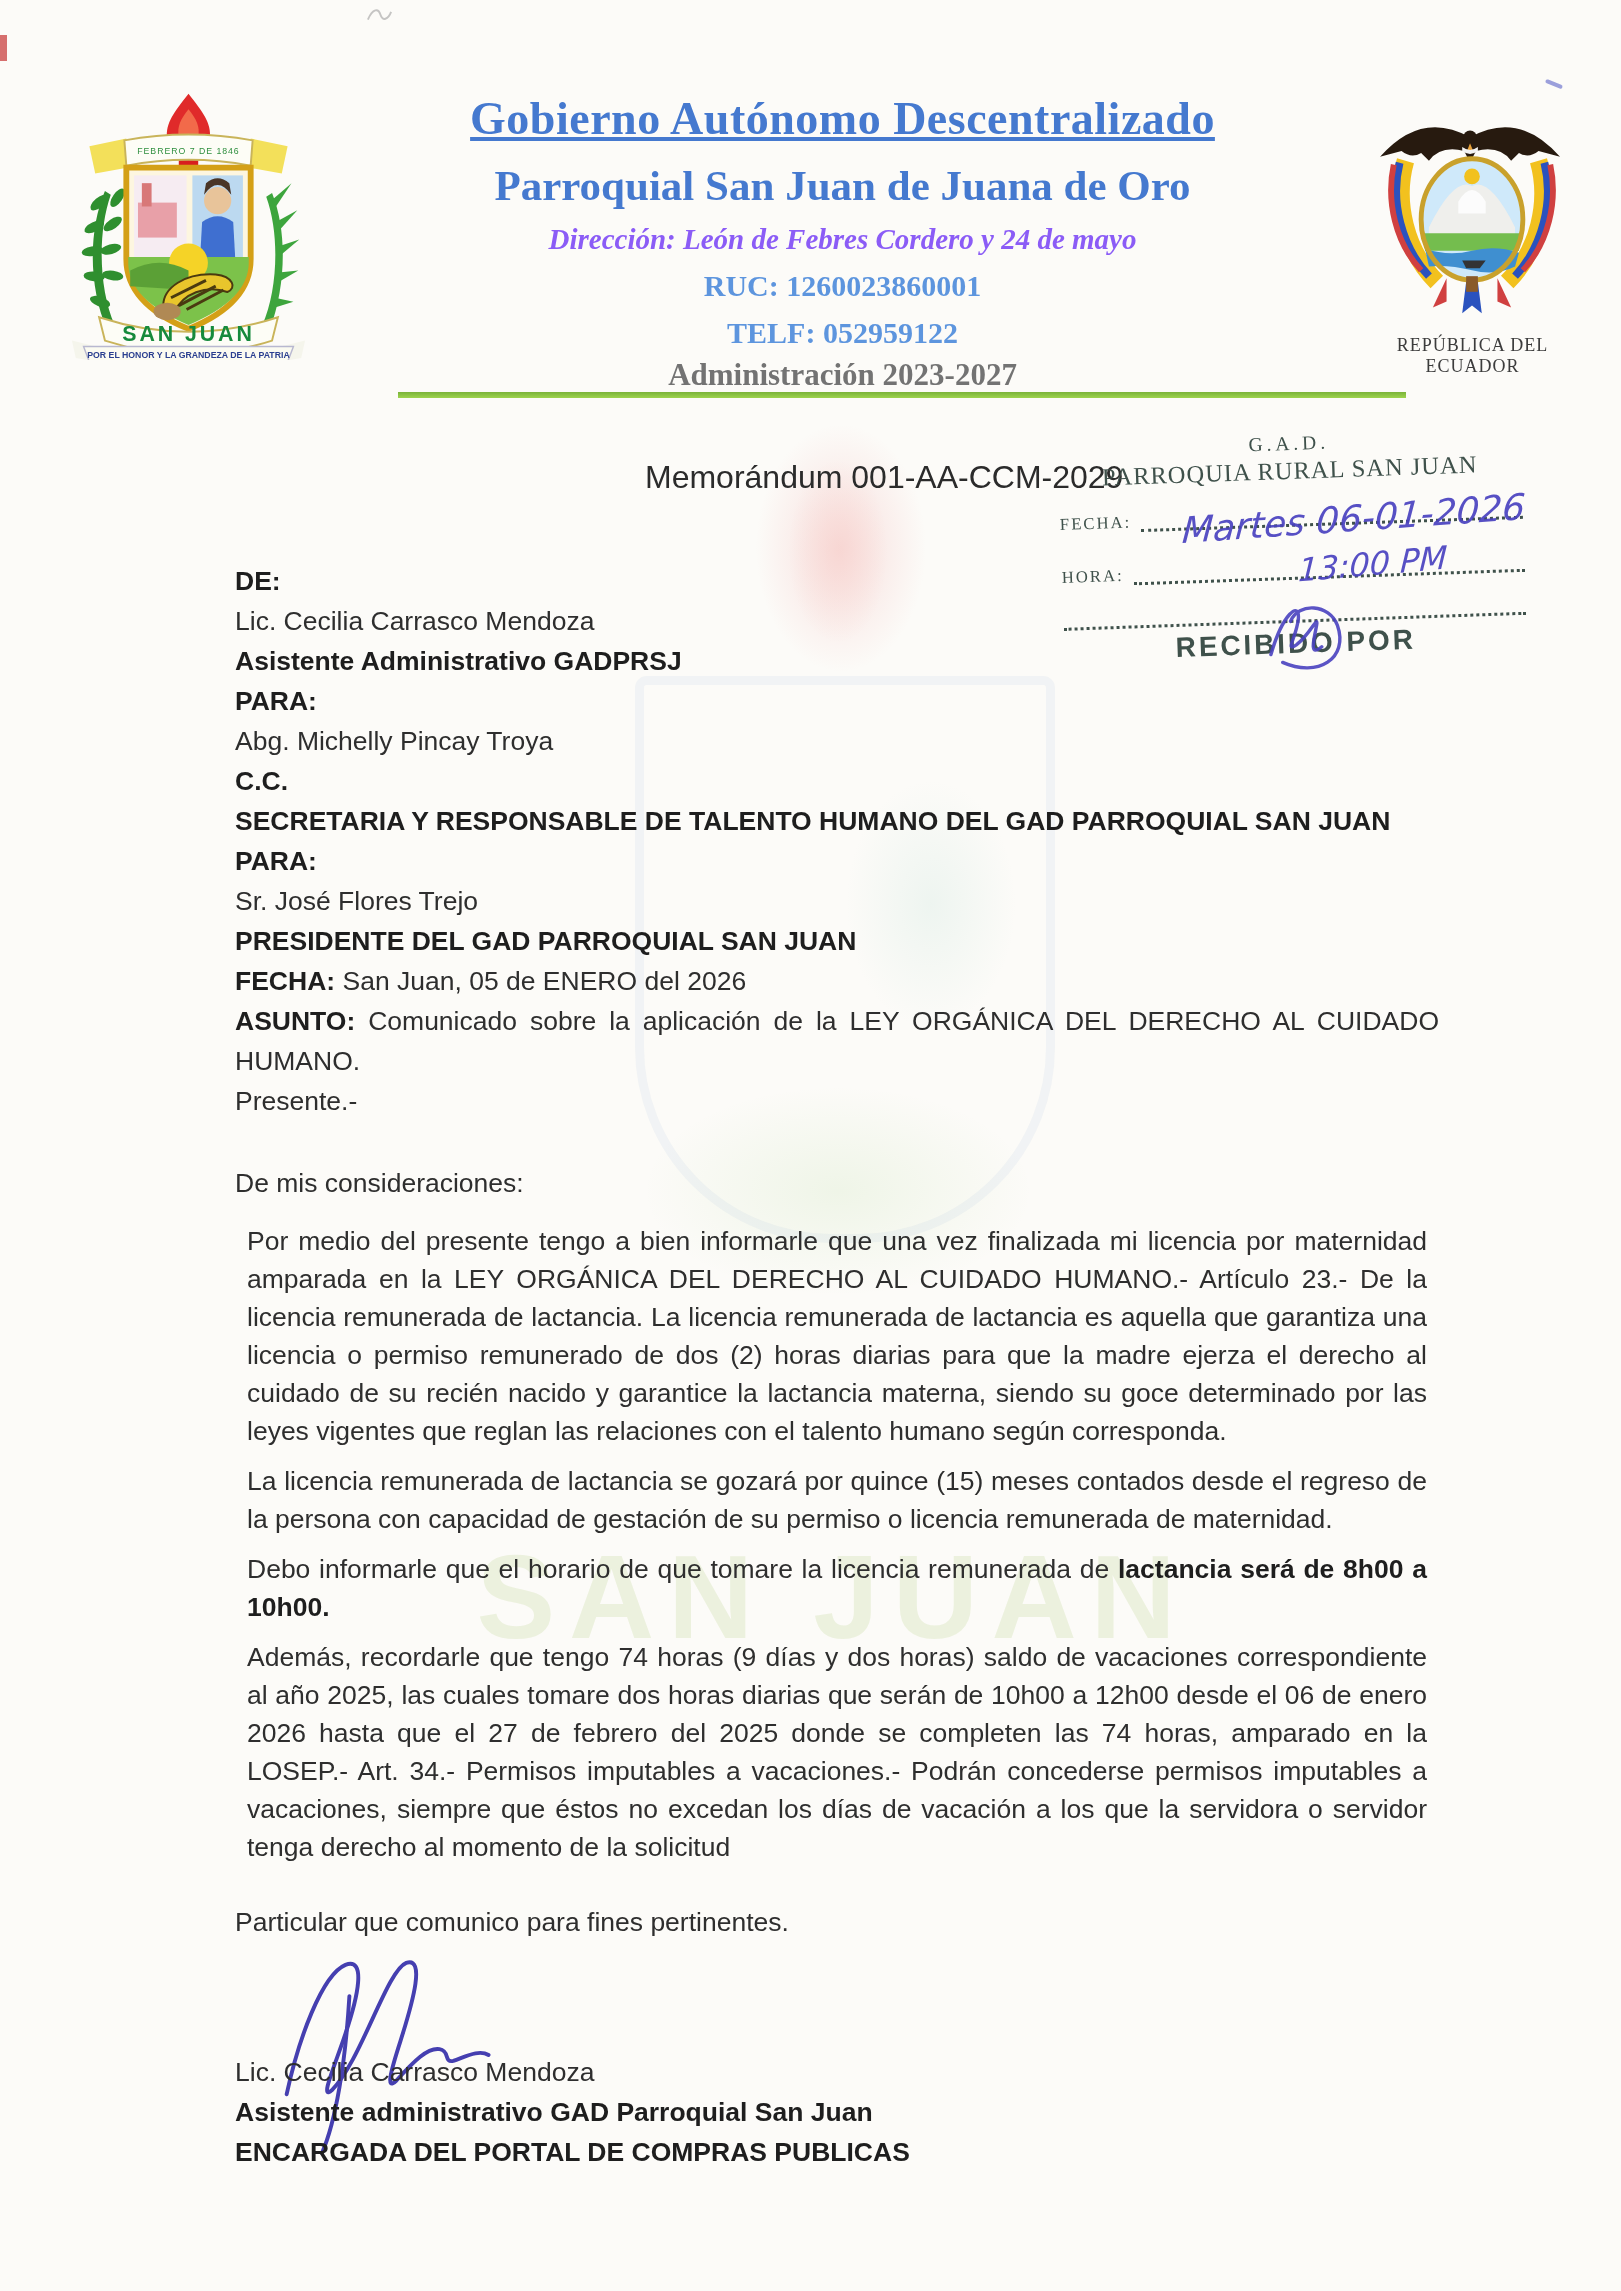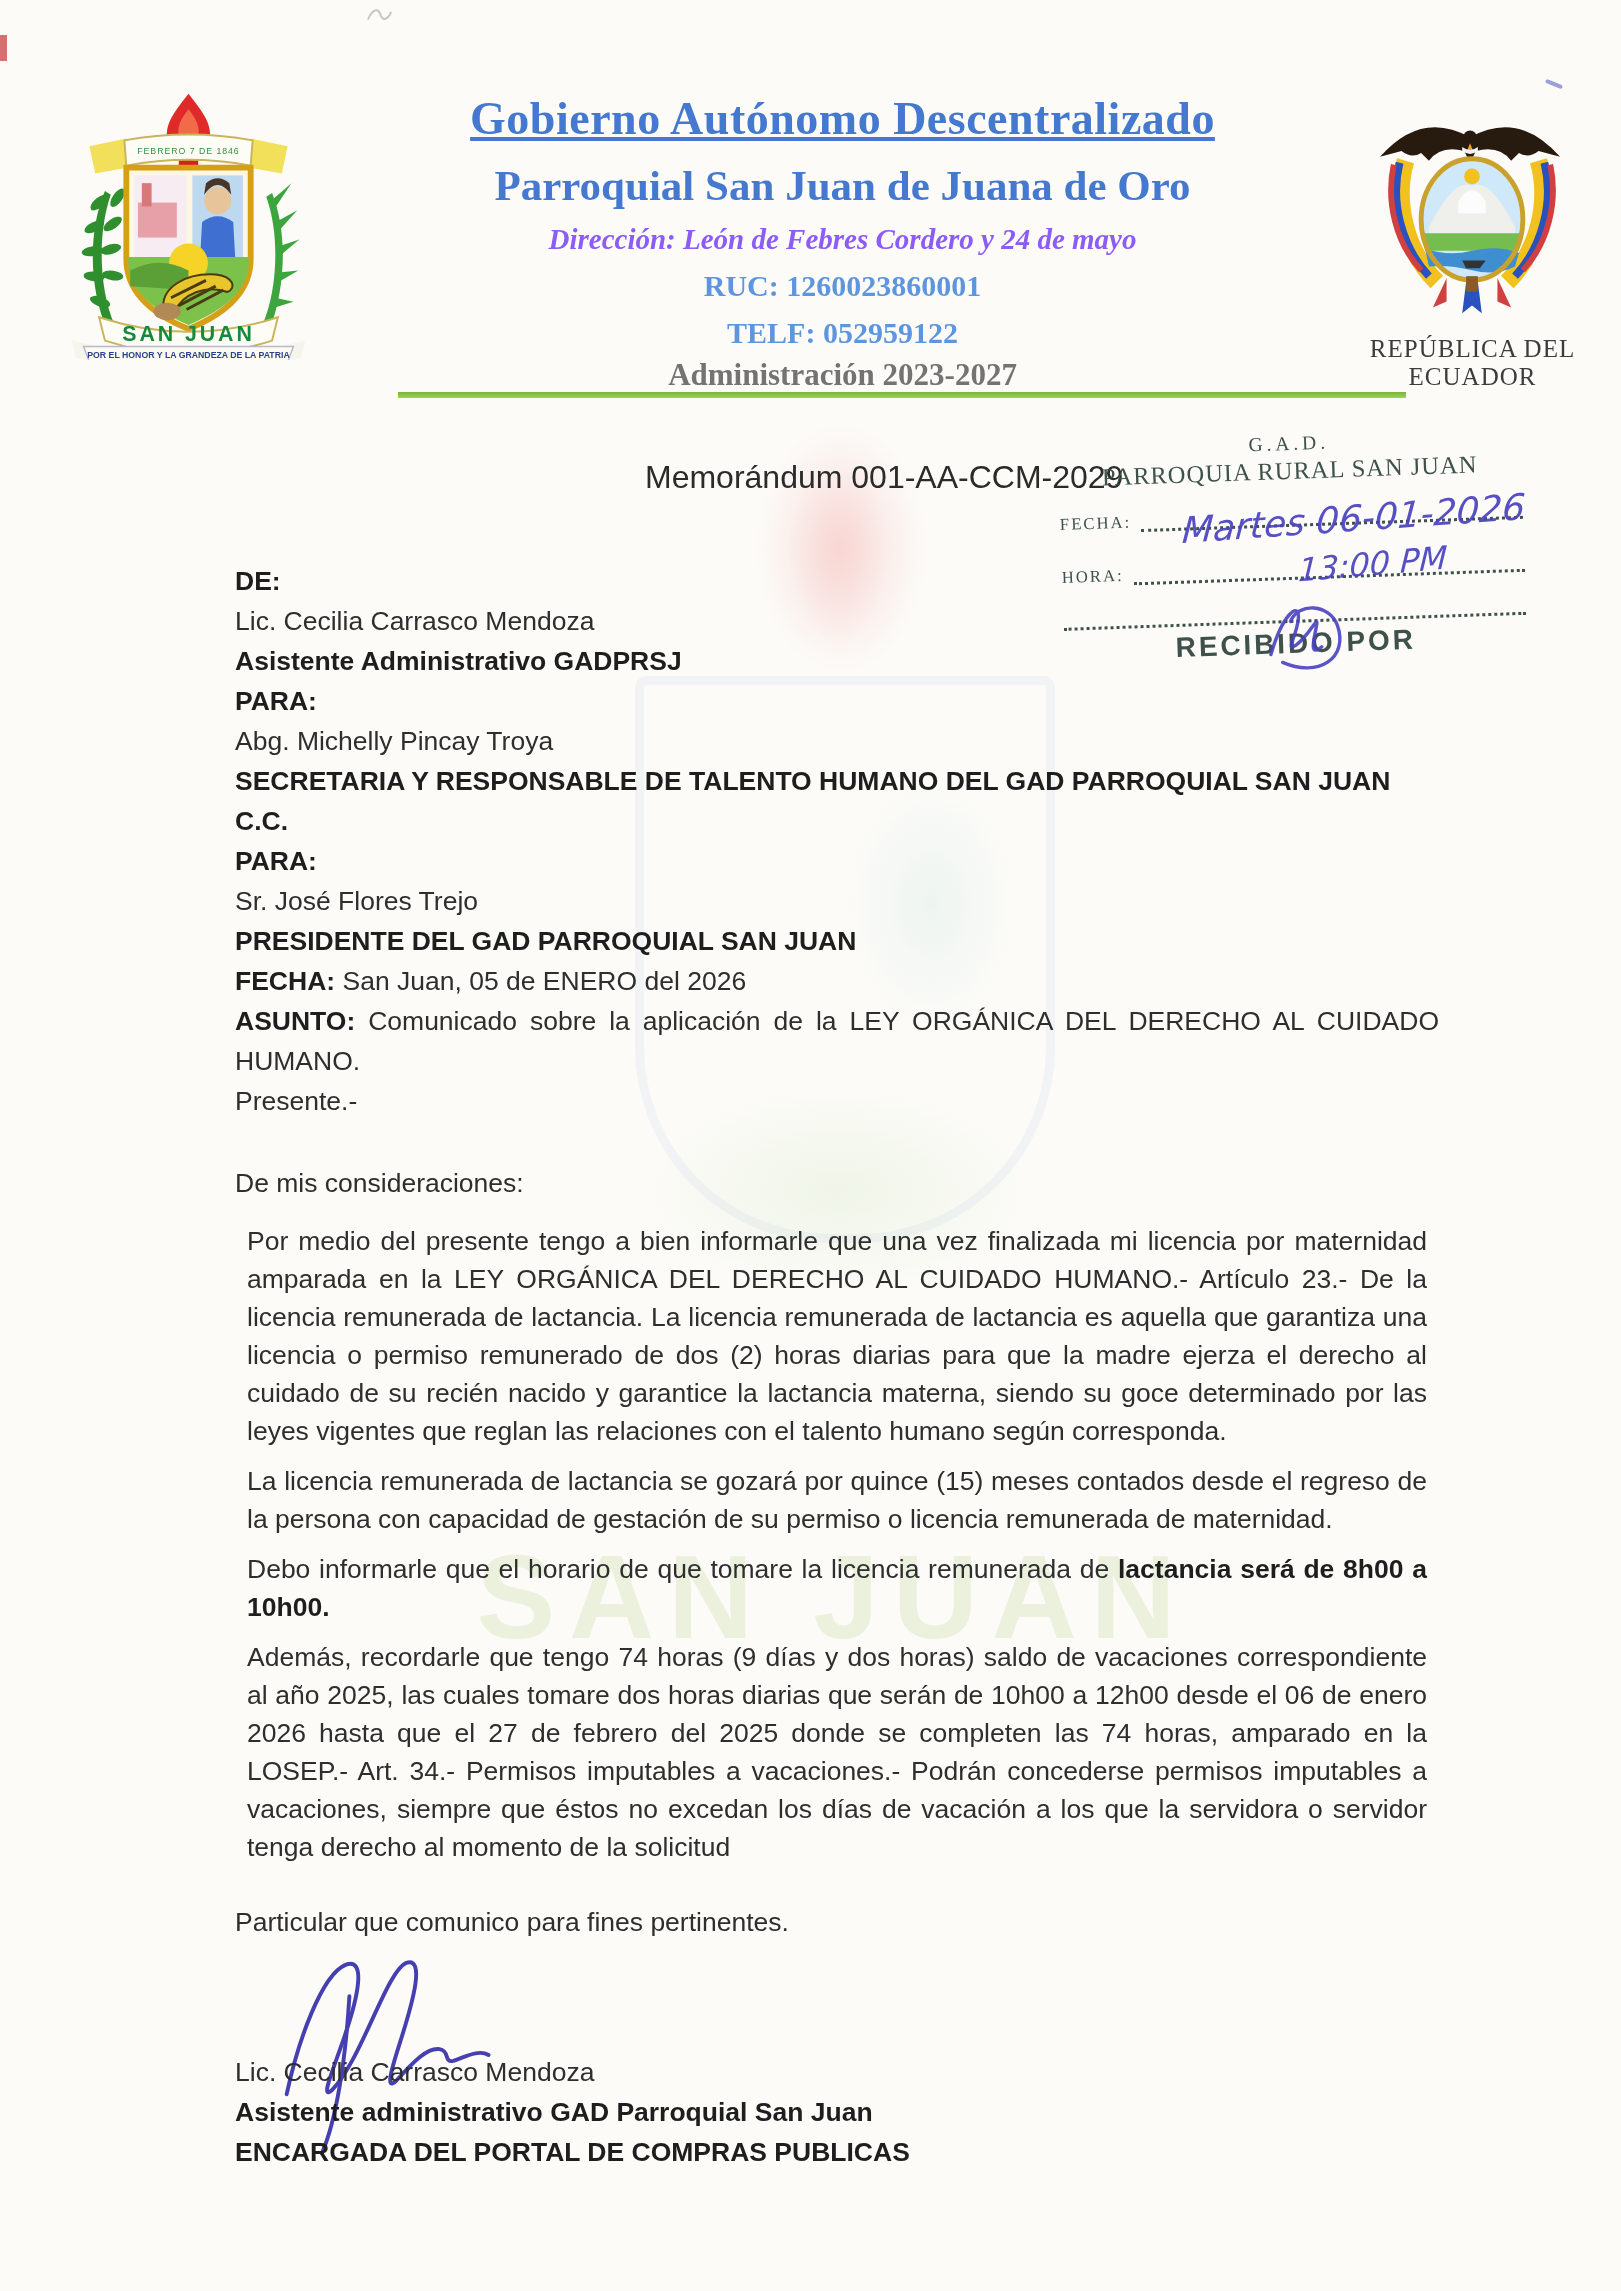--- a/index.html
+++ b/index.html
@@ -66,21 +66,21 @@
     background:radial-gradient(ellipse,rgba(175,215,150,.17),rgba(175,215,150,0) 72%);}
   .wm-text{left:392px;top:1529px;width:882px;text-align:center;
     font-size:118px;font-weight:bold;letter-spacing:13.7px;color:rgba(158,196,96,.17);}
   .content{position:relative;z-index:1;}
   
   .art-red{position:absolute;left:0;top:35px;width:6.9px;height:25.5px;background:#c94040;opacity:.75;}
   .art-blue{position:absolute;left:1545px;top:82px;width:17.6px;height:3.9px;background:#5a62c8;
             transform:rotate(22deg);opacity:.6;border-radius:2px;}
   .art-gray{position:absolute;left:365px;top:3.9px;}
   .caption{position:absolute;left:1360px;top:335px;width:225px;text-align:center;
-    font-family:"Liberation Serif","DejaVu Serif",serif;font-size:25px;color:#3c3c3c;letter-spacing:1px;}
+    font-family:"Liberation Serif","DejaVu Serif",serif;font-size:18px;color:#3c3c3c;letter-spacing:1px;}
 </style>
 </head>
 <body>
 
 <div class="page">
 
   <div class="wm wm-flame"></div>
   <div class="wm wm-flame2"></div>
   <div class="wm wm-shield"></div>
   <div class="wm wm-portrait"></div>
@@ -231,22 +231,22 @@
         <path d="M26,70 C62,86 94,66 82,32 C74,10 42,8 34,28"></path>
       </g>
     </svg>
 
     <div class="metabody">
       <div class="mline b">DE:</div>
       <div class="mline">Lic. Cecilia Carrasco Mendoza</div>
       <div class="mline b">Asistente Administrativo GADPRSJ</div>
       <div class="mline b">PARA:</div>
       <div class="mline">Abg. Michelly Pincay Troya</div>
+      <div class="mline b">C.C.</div>
       <div class="mline b">SECRETARIA Y RESPONSABLE DE TALENTO HUMANO DEL GAD PARROQUIAL SAN JUAN</div>
-      <div class="mline b">C.C.</div>
       <div class="mline b">PARA:</div>
       <div class="mline">Sr. José Flores Trejo</div>
       <div class="mline b">PRESIDENTE DEL GAD PARROQUIAL SAN JUAN</div>
       <div class="mline"><span class="b">FECHA:</span><span> San Juan, 05 de ENERO del 2026</span></div>
       <div class="mwrap"><span class="b">ASUNTO:</span><span> Comunicado sobre la aplicación de la LEY ORGÁNICA DEL DERECHO AL CUIDADO HUMANO.</span></div>
       <div class="mline">Presente.-</div>
 
       <div class="salut">De mis consideraciones:</div>
 
       <div class="paras">

